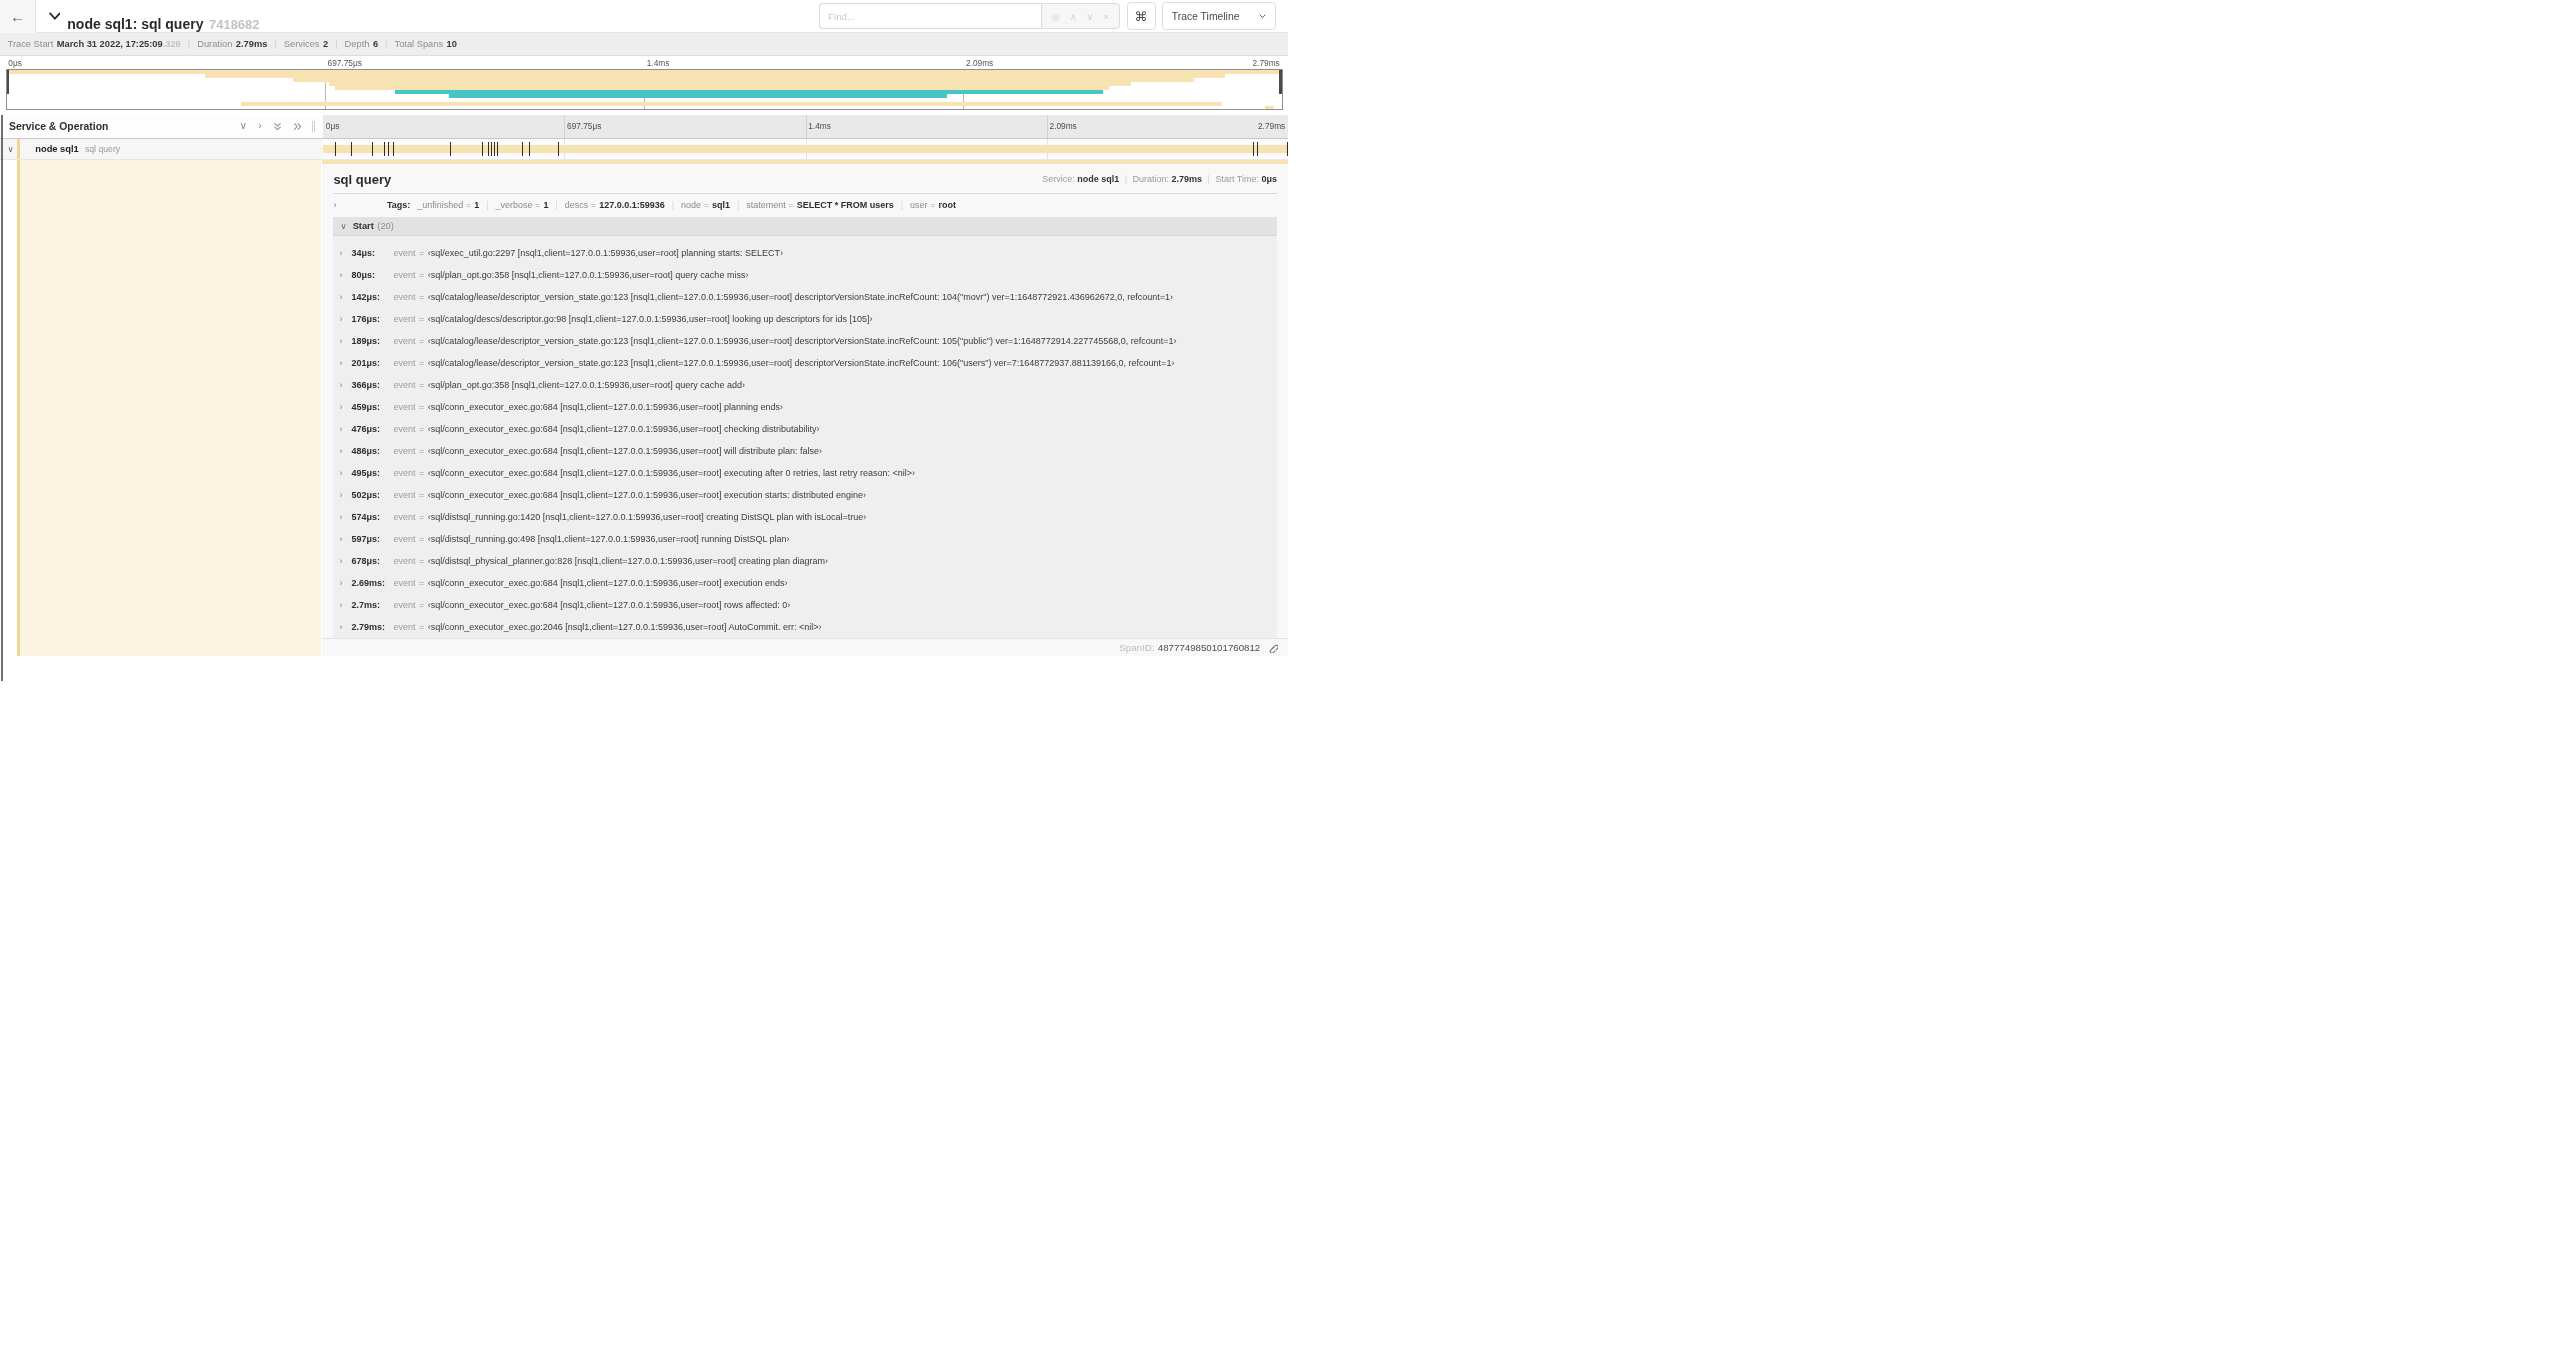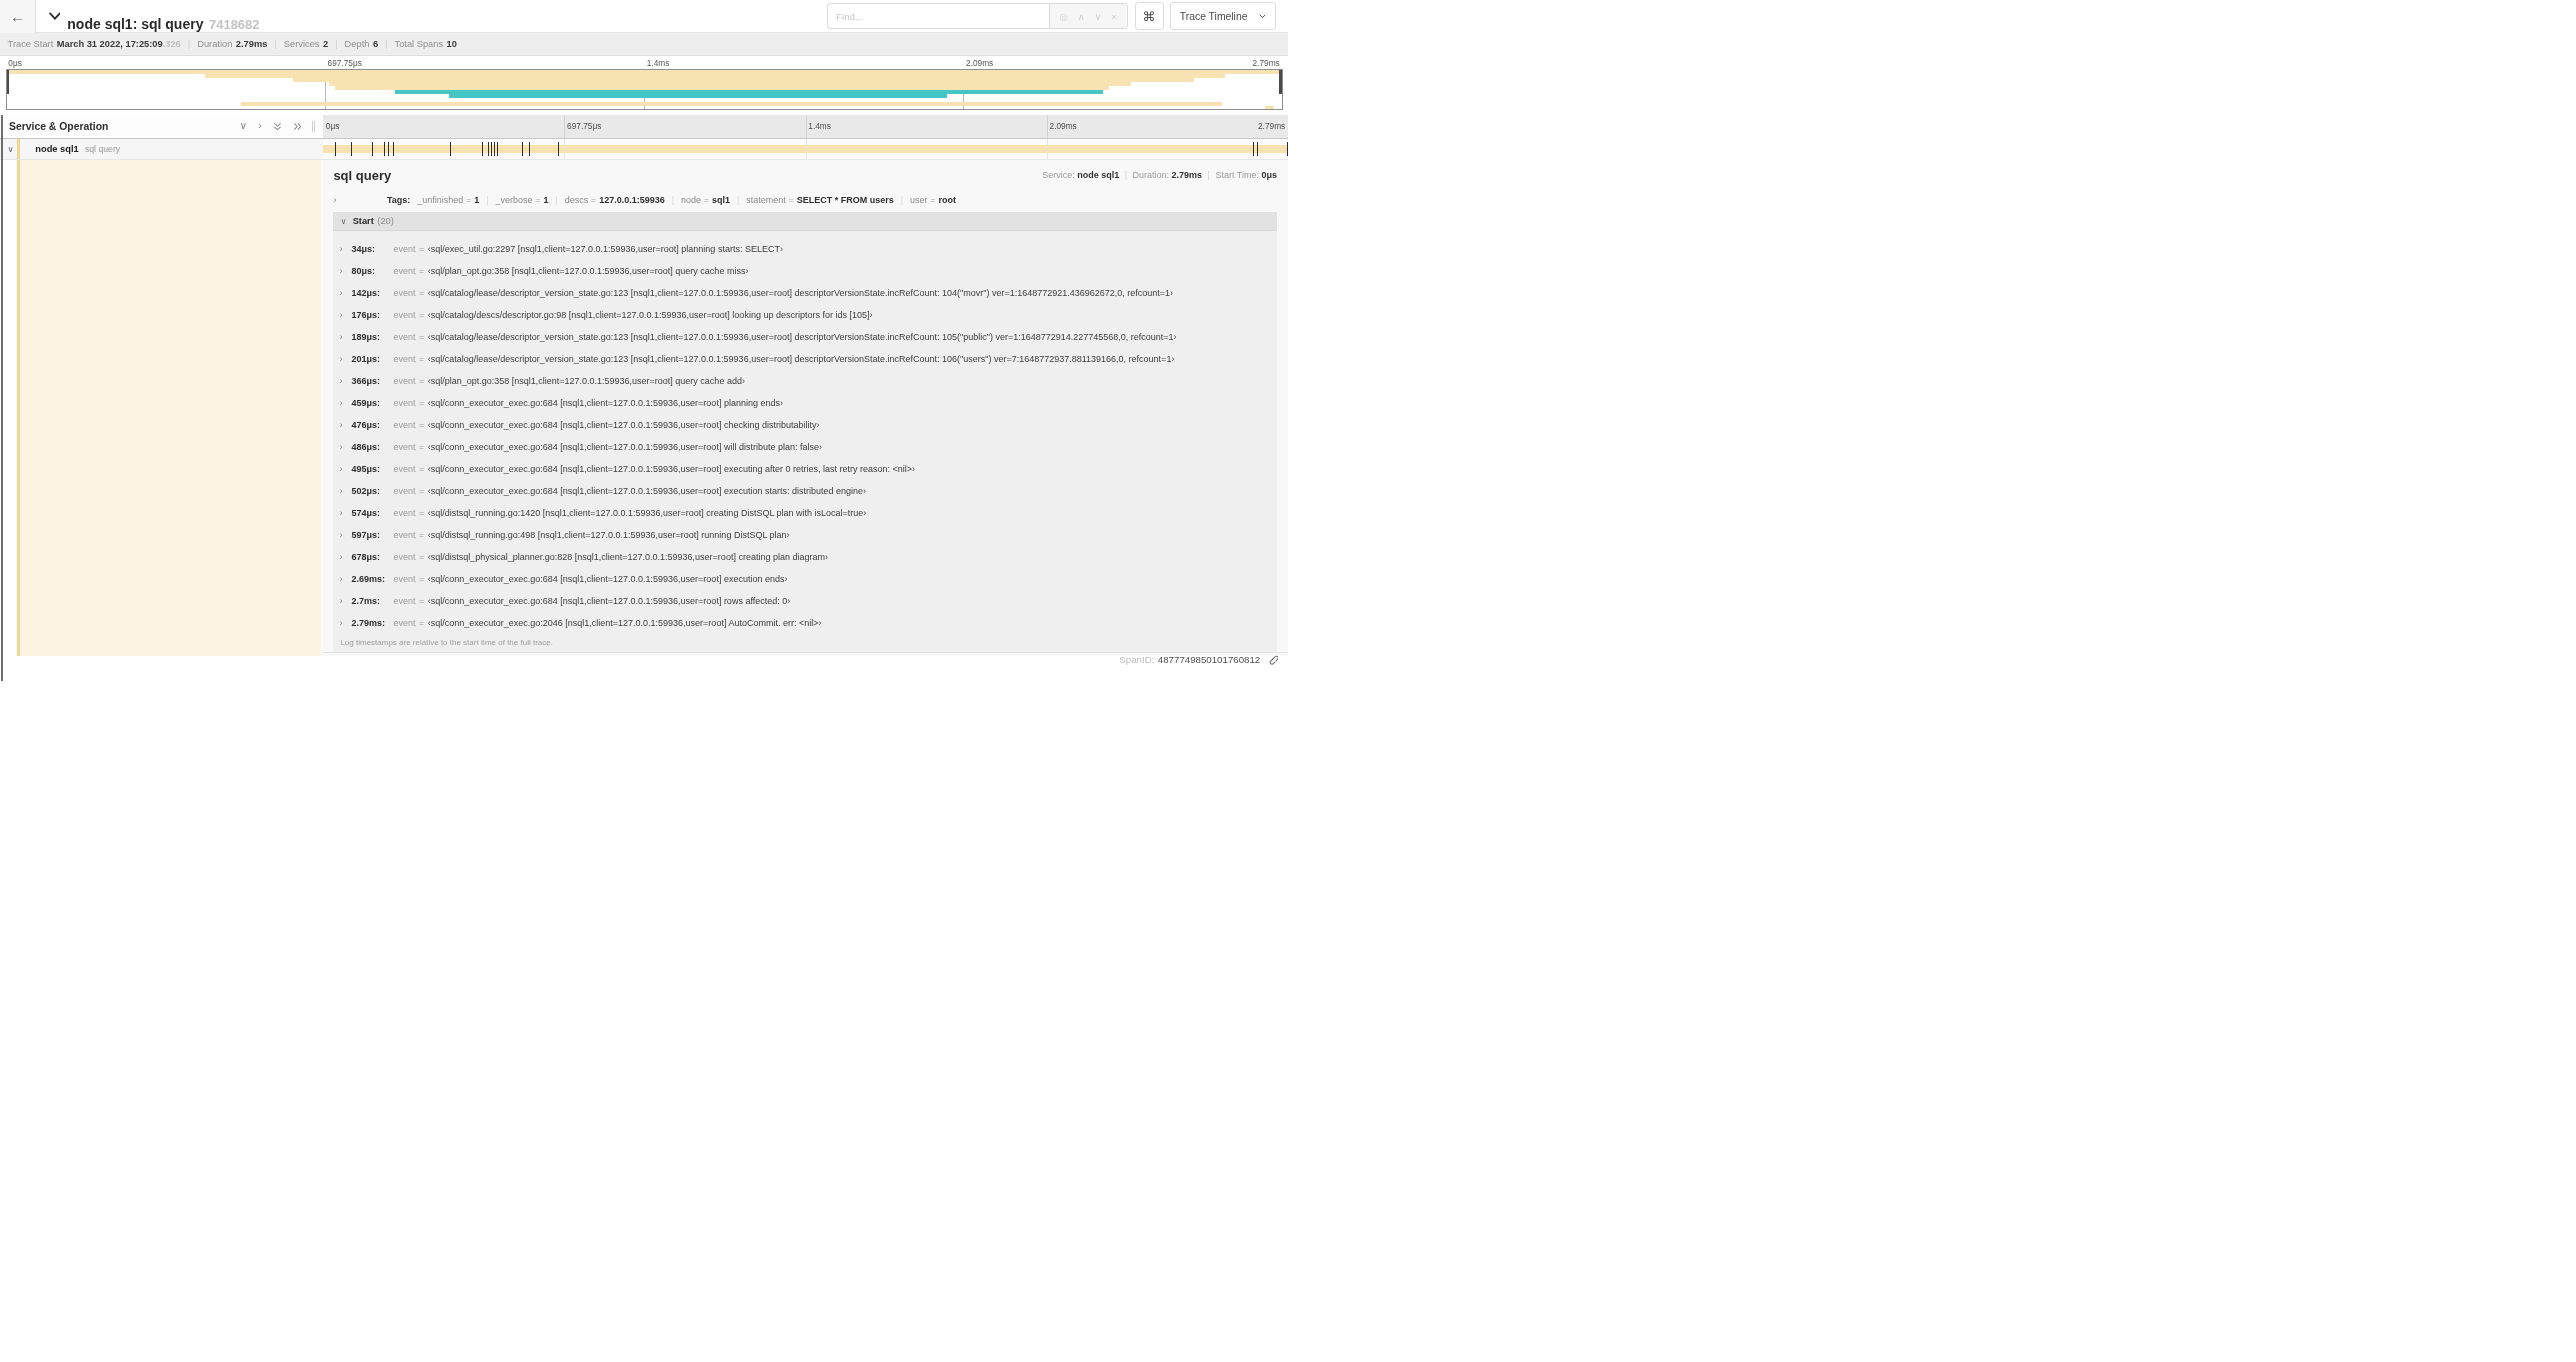--- a/index.html
+++ b/index.html
@@ -21,21 +21,21 @@
   .find-wrap { display:flex; align-items:stretch; height:26px; }
   .find-input { width:222px; height:26px; border:0.7px solid #dcdcdc; border-right:none;
     border-radius:3.5px 0 0 3.5px; padding:0 8.3px; font-size:9.7px; color:#444; background:#fff; outline:none; }
   .find-input::placeholder { color:#c9c9c9; }
   .find-addon { display:flex; align-items:center; gap:9.7px; padding:0 9.7px; background:#f6f6f6;
     border:0.7px solid #dcdcdc; border-radius:0 3.5px 3.5px 0; color:#d2d2d2; font-size:9.7px; }
   .find-addon span { cursor:default; }
   .sq-btn { height:28px; border:0.7px solid #dcdcdc; background:#fff; border-radius:3.5px; color:#4a4a4a;
     display:flex; align-items:center; justify-content:center; cursor:pointer; }
   .cmd-btn { width:29px; margin-left:7px; font-size:13px; }
-  .view-btn { margin-left:6.2px; padding:0 9px; font-size:10.4px; gap:11px; }
+  .view-btn { margin-left:6.2px; padding:0 9px; font-size:10.4px; gap:19px; }
 
   
   .summary { height:23px; background:#eeeeee; border-bottom:0.7px solid #dedede; display:flex;
     align-items:center; padding-left:7.6px; font-size:9.3px; white-space:nowrap; }
   .summary .lbl { color:#8e8e8e; margin-right:3.5px; }
   .summary .val { color:#3a3a3a; font-weight:bold;text-align:center; }
   .summary .sfx { color:#c2c2c2; font-weight:bold; }
   .summary .sep { color:#cfcfcf; margin:0 7px; font-weight:normal; }
 
   
@@ -434,21 +434,20 @@
               <span class="log-val">‹sql/conn_executor_exec.go:684 [nsql1,client=127.0.0.1:59936,user=root] rows affected: 0›</span>
             </div>
             <div class="log-row">
               <span class="chev">›</span>
               <span class="log-time">2.79ms:</span>
               <span class="log-field">event</span>
               <span class="log-eq">=</span>
               <span class="log-val">‹sql/conn_executor_exec.go:2046 [nsql1,client=127.0.0.1:59936,user=root] AutoCommit. err: &lt;nil&gt;›</span>
             </div>
           </div>
-        <div class="logs-foot">Log timestamps are relative to the start time of the full trace.</div>
       </div>
       <div class="panel-bottom">
         <span class="spanid-label">SpanID:</span>
         <span class="spanid-val">4877749850101760812</span>
         <span class="link-icon">
           <svg class="icon" width="11.8" height="11.8" viewBox="0 0 17 17">
               <g fill="none" stroke="#6d6d6d" stroke-width="1.5" stroke-linecap="round">
                 <path d="M7.2 9.8 L11.6 5.4 a2.6 2.6 0 0 1 3.7 3.7 L13 11.4"></path>
                 <path d="M9.8 7.2 L5.4 11.6 a2.6 2.6 0 0 0 3.7 3.7 L11.4 13"></path>
               </g>

